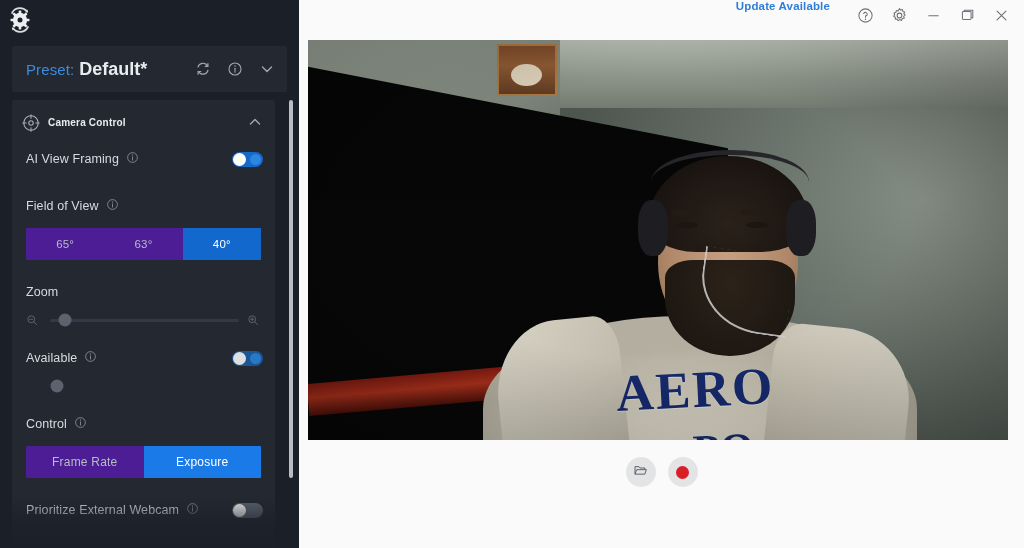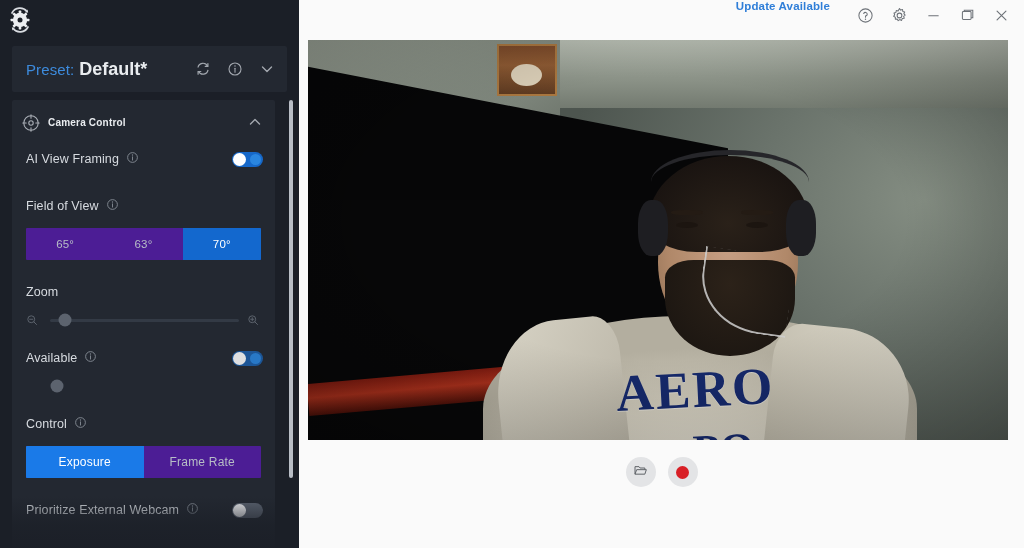--- a/index.html
+++ b/index.html
@@ -440,21 +440,21 @@
                   <path d="M8 7.2 L8 11.2" stroke-linecap="round"></path>
                 <circle cx="8" cy="4.9" r=".8" fill="#9aa1ab" stroke="none"></circle>
               </svg>
             </span>
           </span>
         </div>
 
         <div class="seg">
           <span class="seg-item">65°</span>
           <span class="seg-item">63°</span>
-          <span class="seg-item active">70°</span>
+          <span class="seg-item active">40°</span>
         </div>
 
         <div class="section-gap"></div>
 
         <div class="row">
           <span class="row-label">Zoom</span>
         </div>
 
         <div class="slider-row">
           <span class="ico">
@@ -508,22 +508,22 @@
               <svg width="13" height="13" viewBox="0 0 16 16" fill="none" stroke="#9aa1ab" stroke-width="1.2">
                 <circle cx="8" cy="8" r="6"></circle>
                   <path d="M8 7.2 L8 11.2" stroke-linecap="round"></path>
                 <circle cx="8" cy="4.9" r=".8" fill="#9aa1ab" stroke="none"></circle>
               </svg>
             </span>
           </span>
         </div>
 
         <div class="seg two">
+          <span class="seg-item">Frame Rate</span>
           <span class="seg-item active">Exposure</span>
-          <span class="seg-item">Frame Rate</span>
         </div>
 
         <div class="section-gap"></div>
 
         <div class="row">
           <span class="row-label">
             <span>Prioritize External Webcam</span>
             <span class="ico">
               <svg width="13" height="13" viewBox="0 0 16 16" fill="none" stroke="#9aa1ab" stroke-width="1.2">
                 <circle cx="8" cy="8" r="6"></circle>

